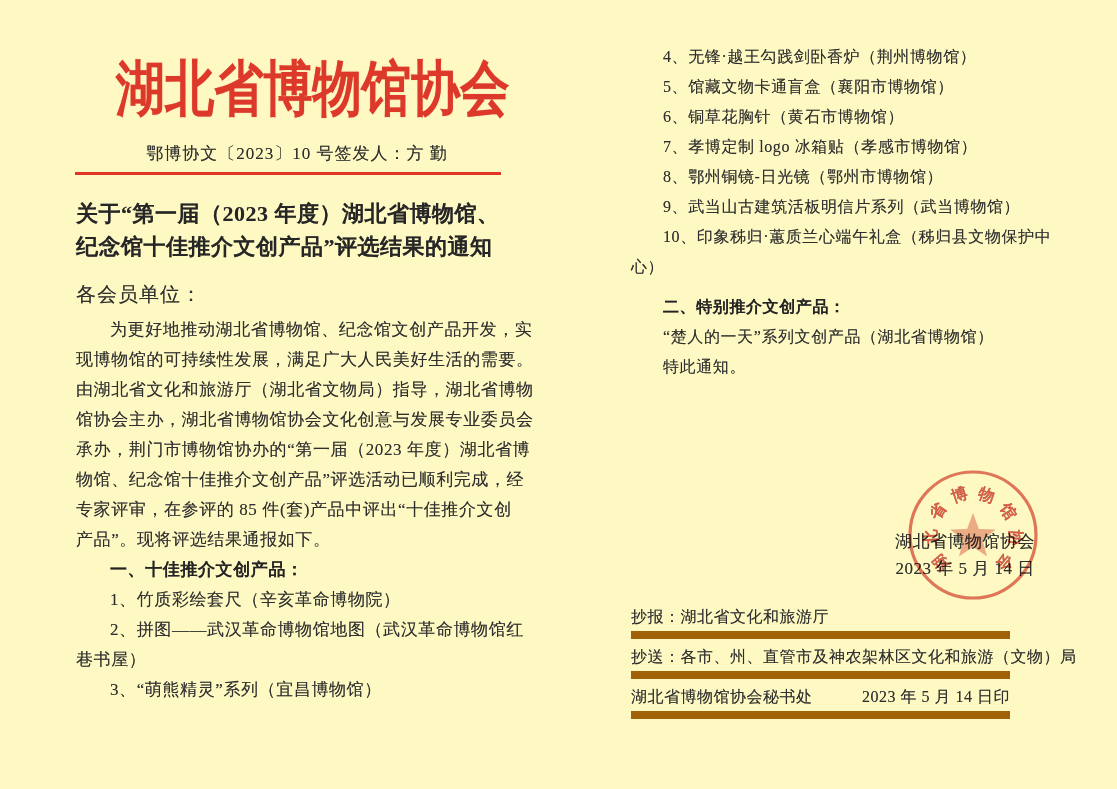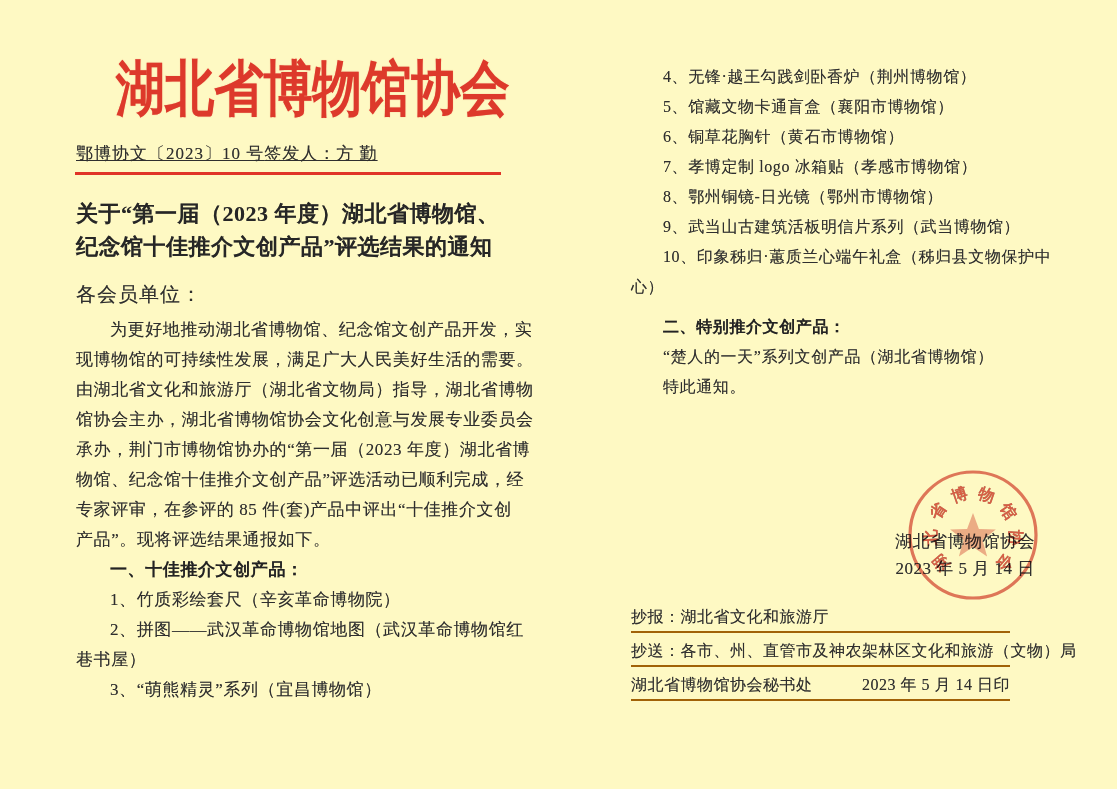--- a/index.html
+++ b/index.html
@@ -25,22 +25,22 @@
   }
   .org-name{
     margin-top:12px;
     font-size:60px;font-weight:bold;line-height:70px;
     color:var(--red);text-align:center;white-space:nowrap;
     transform:scaleX(.82);transform-origin:50% 50%;
     text-shadow:0 0 1px rgba(221,57,43,.55);
   }
   .doc-row{
     margin-top:18px;height:22px;
-    display:flex;justify-content:flex-start;align-items:center;
-    font-size:17px;letter-spacing:1px;text-decoration:underline;
+    display:flex;justify-content:center;align-items:center;
+    font-size:17px;letter-spacing:1px;
   }
   .red-rule{
     margin-top:8px;margin-left:-1px;
     width:426px;height:3px;background:var(--rule-red);
   }
   .notice-title{
     margin-top:22px;
     font-size:22px;font-weight:bold;line-height:33px;
     color:#262626;letter-spacing:.5px;
   }
@@ -50,21 +50,21 @@
   .body-lines{margin-top:8px;}
   .ln{
     font-size:17px;line-height:30px;white-space:nowrap;letter-spacing:.6px;
   }
   .col-right .ln{font-size:16px;letter-spacing:.6px;}
   .indent{padding-left:2em;}
   .bold{font-weight:bold;color:#232323;}
   .gap{margin-top:10px;}
   
   .col-right{
-    position:absolute;left:631px;top:62px;width:382px;
+    position:absolute;left:631px;top:42px;width:382px;
   }
   
   .signature{
     position:absolute;left:880px;top:528px;width:170px;
     text-align:center;font-size:17px;line-height:27px;
     letter-spacing:.5px;z-index:1;
   }
   
   .seal{
     position:absolute;left:903px;top:465px;width:140px;height:140px;
@@ -75,21 +75,21 @@
     font-size:16px;font-weight:bold;fill:var(--seal);
     font-family:"Liberation Serif","DejaVu Serif",serif;
   }
   
   .footer{
     position:absolute;left:631px;top:606px;width:379px;
     font-size:16px;letter-spacing:.5px;
   }
   .f-row{
     line-height:21px;padding-bottom:4px;margin-bottom:7px;
-    border-bottom:2px solid #a16207;white-space:nowrap;
+    border-bottom:8px solid #a16207;white-space:nowrap;
   }
   .f-row.split{display:flex;justify-content:space-between;}
 </style>
 </head>
 <body>
 
 <div class="page">
 
   <div class="col-left">
     <div class="org-name">湖北省博物馆协会</div>

